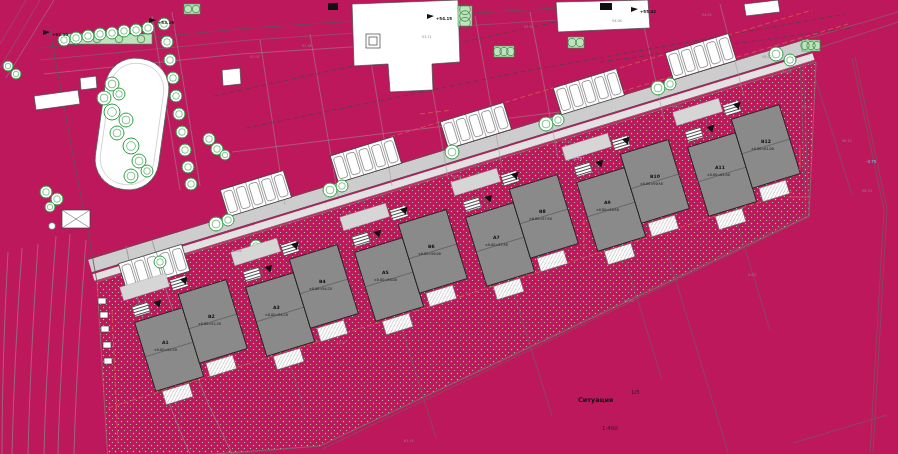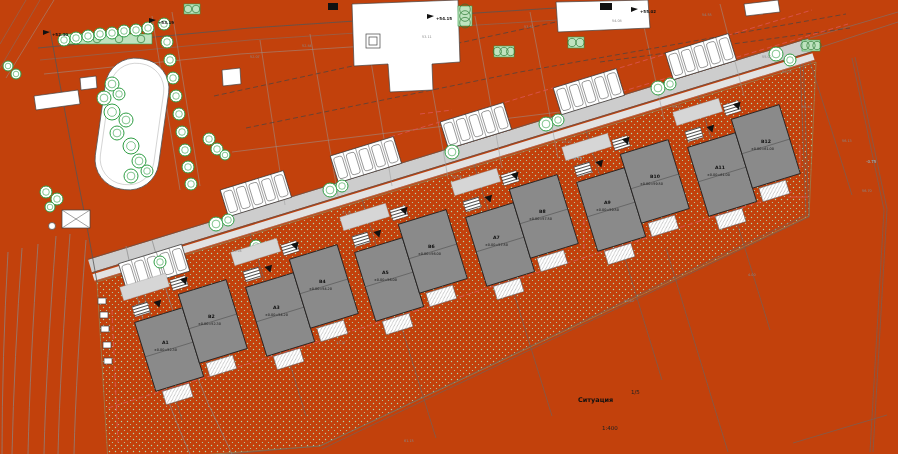--- a/index.html
+++ b/index.html
@@ -1,16 +1,16 @@
 <!DOCTYPE html>
 <html><head>
 <meta charset="utf-8">
 <style>
   html,body{margin:0;padding:0;background:#fff;}
-  .canvas{position:relative;width:898px;height:454px;background:#c2410c;overflow:hidden;
+  .canvas{position:relative;width:898px;height:454px;background:#be185d;overflow:hidden;
           font-family:"DejaVu Sans", sans-serif;}
   svg{position:absolute;left:0;top:0;}
   .bld{fill:#8a8a8a;stroke:#1c1c1c;stroke-width:.8;}
   .terr{fill:url(#terrHatch);stroke:#555;stroke-width:.5;}
   .stairs{fill:url(#stairsPat);stroke:#333;stroke-width:.4;}
   .pad{fill:#d6d6d6;stroke:#888;stroke-width:.3;}
   .arw{fill:#111;}
   .ridge{stroke:#3a3a3a;stroke-width:.4;}
   .thin{stroke:#999;stroke-width:.5;fill:none;}
   .street{stroke:#555;stroke-width:.8;fill:none;}

